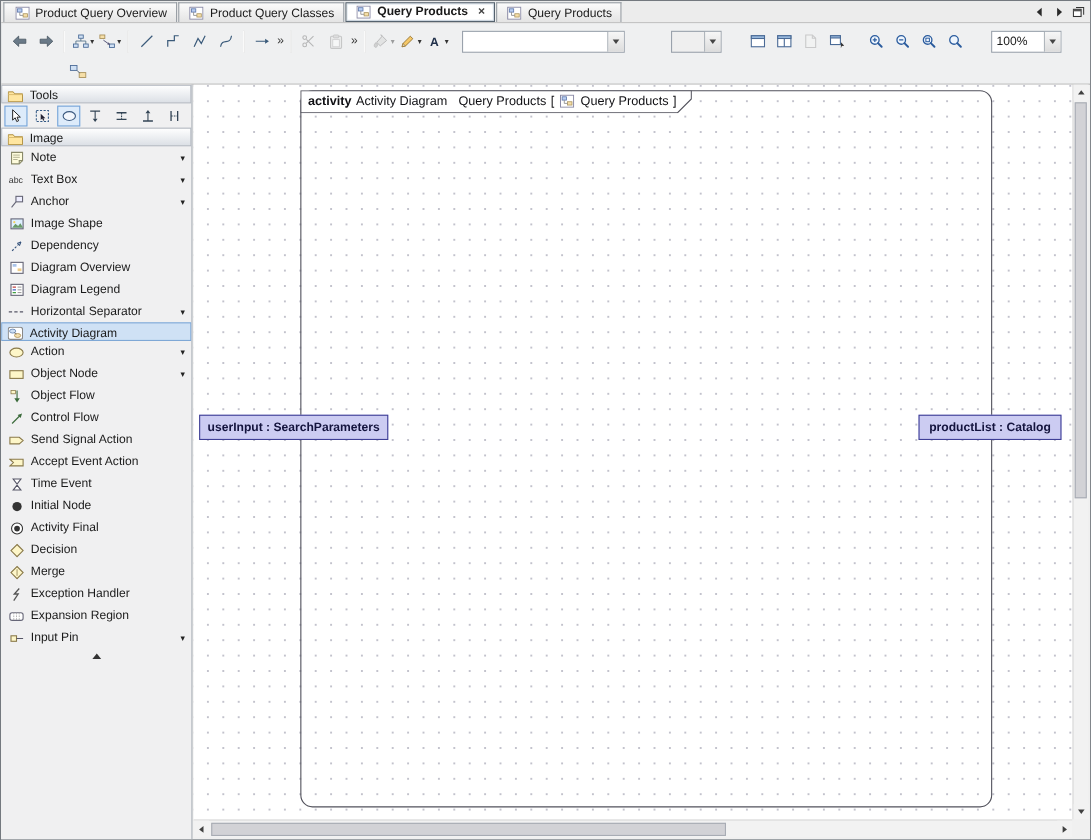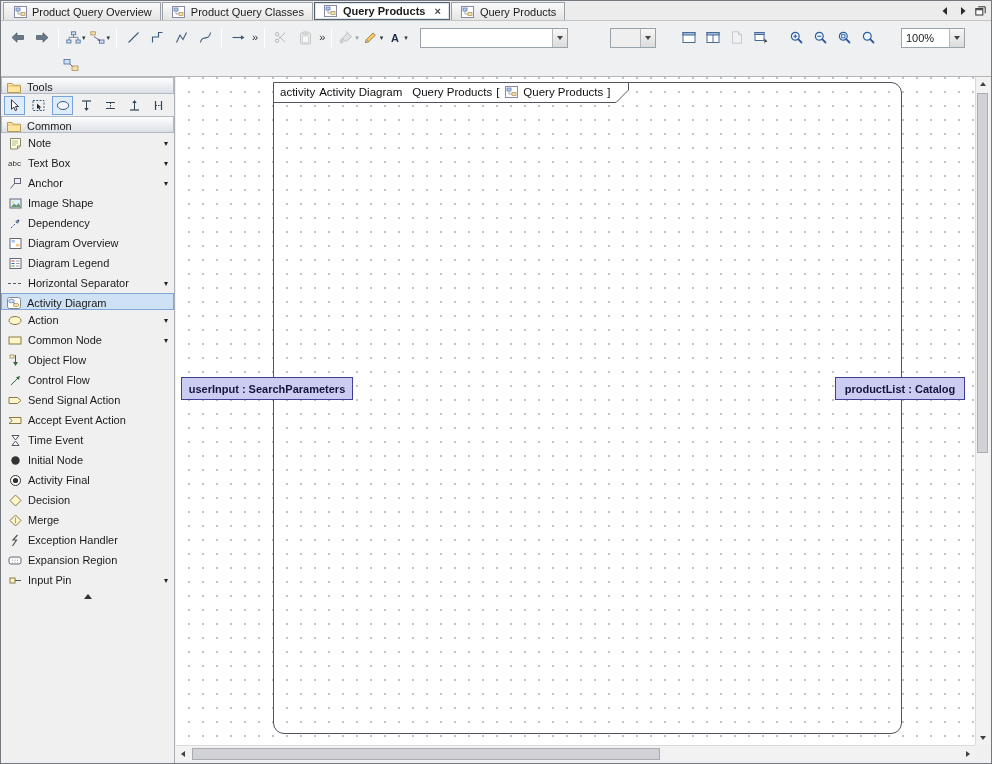--- a/index.html
+++ b/index.html
@@ -46,21 +46,21 @@
 .up-tri{width:0;height:0;border-left:4px solid transparent;border-right:4px solid transparent;border-bottom:5px solid #333}
 .ic{display:inline-flex;width:16px;flex:0 0 16px;justify-content:center;align-items:center}
 .ic svg{display:block}
 
 .canvas-wrap{position:absolute;left:175px;top:0;right:2px;bottom:2px}
 .canvas{position:absolute;left:0;top:0;right:14px;bottom:16px;background:#fff;background-image:radial-gradient(circle,#c2c2cc .9px,rgba(0,0,0,0) 1px);background-size:14px 14px;background-position:6px 8px;overflow:hidden}
 .frame{position:absolute;left:97px;top:5px;width:629px;height:652px;border:1px solid #52525c;border-radius:11px}
 .frame-header{position:absolute;left:97px;top:5px;width:356px;height:21px}
 .fh-bg{position:absolute;left:0;top:0}
 .fh-text{position:absolute;left:7px;top:0;height:20px;display:flex;align-items:center;gap:4px;white-space:nowrap;font-size:11.5px;color:#101014}
-.fh-kw{font-weight:normal}
+.fh-kw{font-weight:bold}
 .fh-kind{margin-right:6px}
 .obj-node{position:absolute;display:flex;align-items:center;justify-content:center;background:#ccccf2;border:1px solid #3f3f96;font-weight:bold;color:#14143e;white-space:nowrap}
 .node1{left:5px;top:300px;width:172px;height:23px}
 .node2{left:659px;top:300px;width:130px;height:23px}
 
 .vscroll{position:absolute;right:0;top:0;width:14px;bottom:16px;background:#f2f2f2;border-left:1px solid #dadada}
 .hscroll{position:absolute;left:0;bottom:0;height:16px;right:14px;background:#f2f2f2;border-top:1px solid #dadada}
 .sb-btn{position:absolute;width:14px;height:14px;padding:0;border:none;background:#f2f2f2;display:flex;align-items:center;justify-content:center}
 .hscroll .sb-btn{height:15px}
 .vthumb{position:absolute;left:1px;right:1px;top:16px;height:360px;background:#d2d2d6;border:1px solid #a8acb4}
@@ -446,21 +446,21 @@
             </span>
           </button>
         </div>
         <div class="shead">
           <span class="ic">
             <svg width="14" height="11" viewBox="0 0 14 11">
               <path d="M0.5 1.5h4.5l1.3 1.8h7.2v7.2H0.5z" fill="#ffe6a0" stroke="#b09040" stroke-width="0.9"></path>
               <path d="M0.5 4h13" stroke="#d8b86a" stroke-width="0.8"></path>
             </svg>
           </span>
-          <span class="shead-label">Common</span>
+          <span class="shead-label">Image</span>
         </div>
         <div class="sitem">
           <span class="ic">
             <svg width="13" height="13">
               <path d="M1.5 1.5h10v7.5L8.5 12H1.5z" fill="#fefcdc" stroke="#8a8a6a"></path>
               <path d="M8.5 12V9h3" fill="none" stroke="#8a8a6a"></path>
               <path d="M3 4h6M3 6h6M3 8h4" stroke="#aaa88a" stroke-width="0.8"></path>
             </svg>
           </span>
           <span class="sitem-label">Note</span>
@@ -554,21 +554,21 @@
           </span>
           <span class="sitem-label">Action</span>
           <span class="scaret">▾</span>
         </div>
         <div class="sitem">
           <span class="ic">
             <svg width="14" height="13">
               <rect x="1" y="3" width="12" height="7" fill="#fdf6c8" stroke="#8a7a4a"></rect>
             </svg>
           </span>
-          <span class="sitem-label">Common Node</span>
+          <span class="sitem-label">Object Node</span>
           <span class="scaret">▾</span>
         </div>
         <div class="sitem">
           <span class="ic">
             <svg width="13" height="13">
               <path d="M6.5 1v7.5" stroke="#3a6a3a"></path>
               <path d="M6.5 12L4 8h5z" fill="#3a6a3a"></path>
               <rect x="1" y="1" width="4" height="3" fill="#fdf6c8" stroke="#8a7a4a" stroke-width="0.7"></rect>
             </svg>
           </span>

